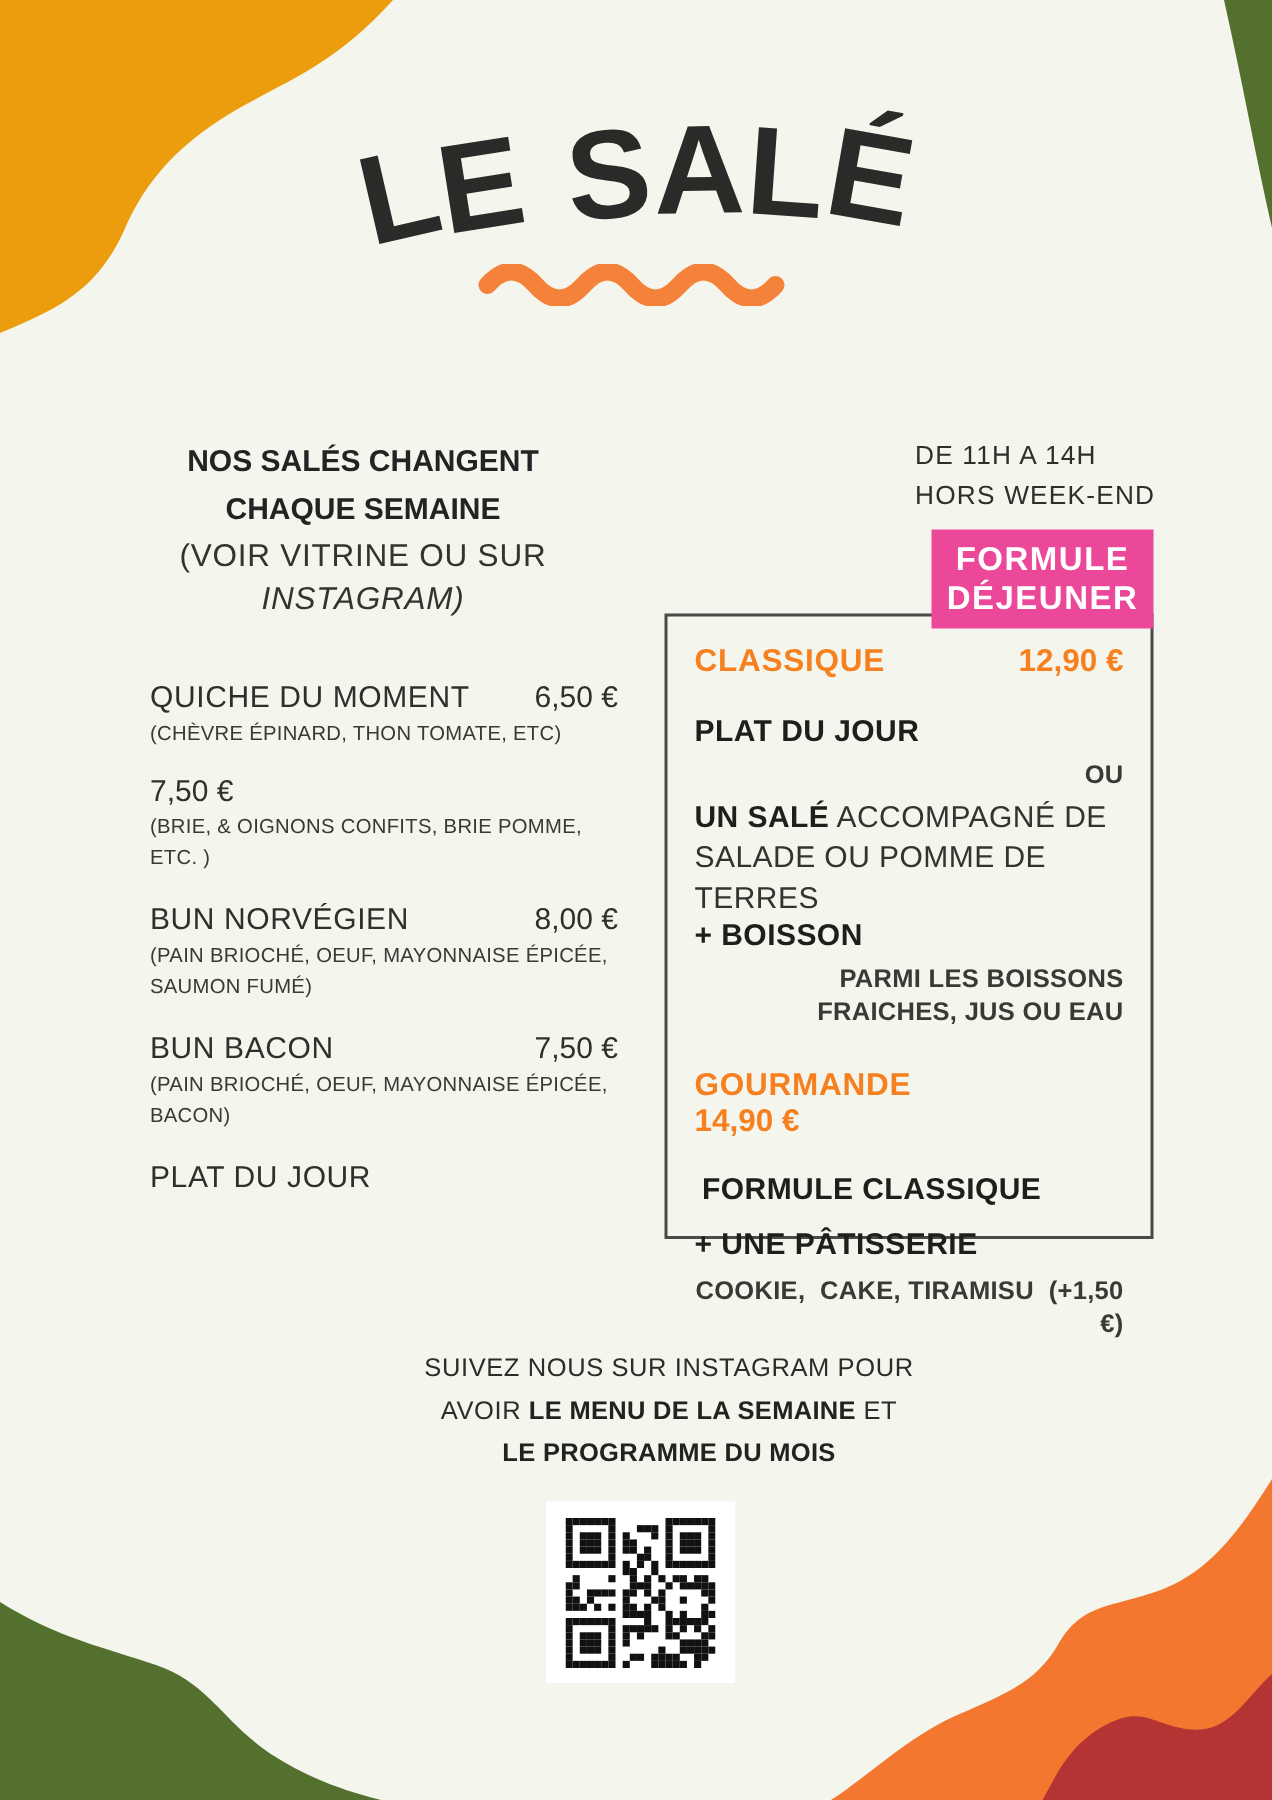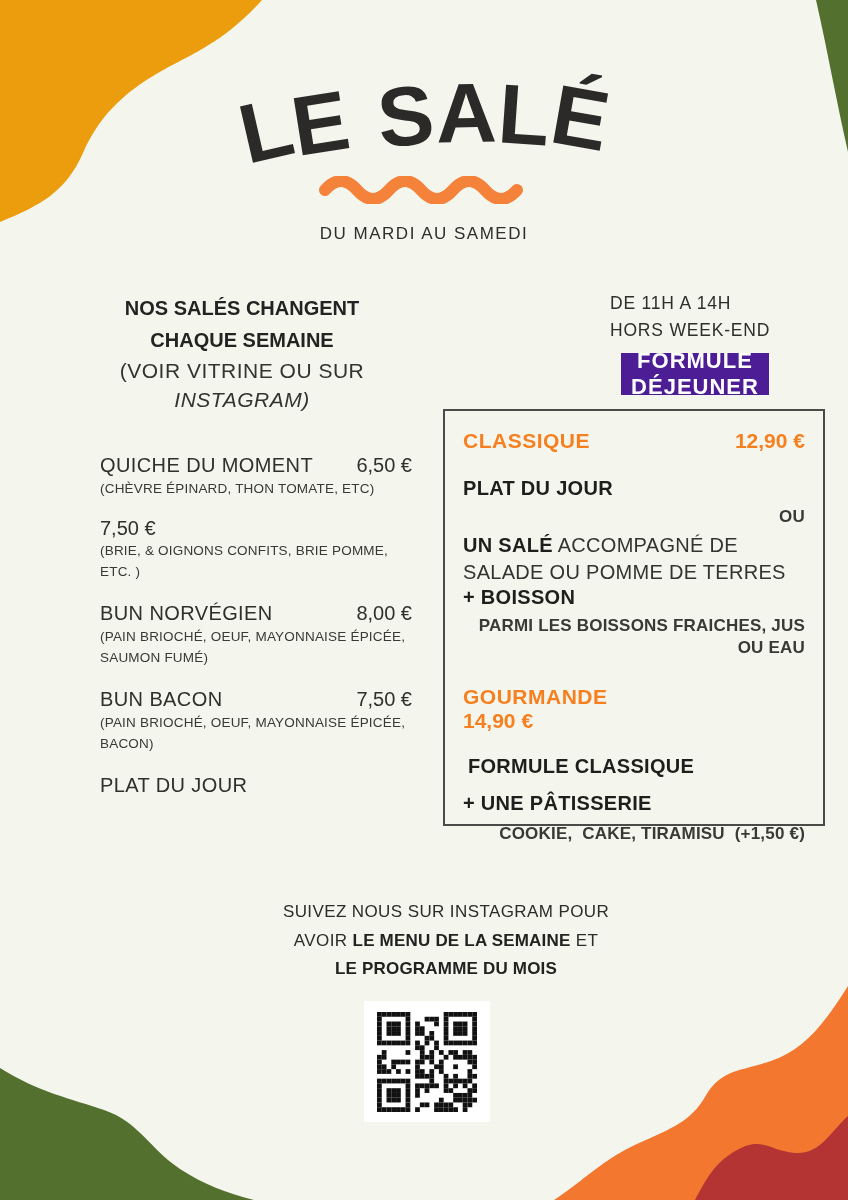--- a/index.html
+++ b/index.html
@@ -31,25 +31,25 @@
   .menu{position:absolute;left:100px;top:452px;width:312px;}
   .item{margin-bottom:18px;}
   .item-row{display:flex;justify-content:space-between;align-items:baseline;}
   .item-name{font-size:20px;font-weight:400;letter-spacing:.4px;color:#2F2F2C;line-height:26px;}
   .item-price{font-size:20px;font-weight:400;color:#2F2F2C;}
   .item-desc{font-size:13.5px;font-weight:400;letter-spacing:.2px;color:#39393五5;color:#393935;line-height:21px;}
 
   
   .hours{position:absolute;left:610px;top:290px;width:170px;text-align:left;
          font-size:17.5px;letter-spacing:.8px;line-height:27px;color:#2E2E2B;}
-  .badge{position:absolute;left:621px;top:353px;width:148px;height:42px;background:#4c1d95;
+  .badge{position:absolute;left:621px;top:353px;width:148px;height:66px;background:#ec4899;
          display:flex;flex-direction:column;justify-content:center;align-items:center;z-index:3;}
   .badge div{color:#FFFFFF;font-weight:700;font-size:22px;line-height:26px;letter-spacing:1px;}
 
-  .formule-box{position:absolute;left:443px;top:409px;width:382px;height:417px;
+  .formule-box{position:absolute;left:443px;top:409px;width:326px;height:417px;
          border:2px solid #4A4A48;box-sizing:border-box;padding:14px 18px 0 18px;z-index:2;}
   .f-row{display:flex;justify-content:space-between;align-items:baseline;}
   .f-label{font-size:21px;font-weight:700;letter-spacing:.5px;}
   .f-price{font-size:21px;font-weight:700;}
   .orange{color:#F6801F;}
   .f-bold{font-size:20px;font-weight:700;color:#1E1E1C;letter-spacing:.3px;}
   .f-reg{font-size:20px;font-weight:400;color:#333330;letter-spacing:.3px;}
   .f-small{font-size:17px;font-weight:700;color:#39393 5;color:#393935;letter-spacing:.2px;line-height:22px;text-align:right;}
   .mix{font-size:20px;line-height:27px;color:#2C2C2A;}
   .mt4{margin-top:4px;}.mt6{margin-top:6px;}.mt8{margin-top:8px;}
@@ -78,21 +78,20 @@
     <path d="M848,1116 C831,1131 820,1155 795,1153 C769,1151 763,1136 737,1150 C713,1163 705,1182 695,1200 L848,1200 Z" fill="#B43434"></path>
   </svg>
 
   <div class="header">
     <div class="title"><span class="ltr" style="transform: rotate(-13deg) translateY(10px);">L</span><span class="ltr" style="transform: rotate(-9deg) translateY(3px);">E</span><span class="sp"></span><span class="ltr" style="transform: rotate(-5deg) translateY(-4px);">S</span><span class="ltr" style="transform: rotate(-1deg) translateY(-7px);">A</span><span class="ltr" style="transform: rotate(4deg) translateY(-5px);">L</span><span class="ltr" style="transform: rotate(10deg) translateY(-2px);">É</span></div>
     <div class="wave-wrap">
       <svg width="216" height="28" viewBox="0 0 216 28">
         <path d="M9,14 q16,-18 32,0 t32,0 t32,0 t32,0 t32,0 t32,0" fill="none" stroke="#F5823B" stroke-width="12" stroke-linecap="round"></path>
       </svg>
     </div>
-    <div class="subtitle">DU MARDI AU SAMEDI</div>
   </div>
 
   <div class="intro">
     <div class="b">NOS SALÉS CHANGENT</div>
     <div class="b">CHAQUE SEMAINE</div>
     <div class="r">(VOIR VITRINE OU SUR</div>
     <div class="r i">INSTAGRAM)</div>
   </div>
 
   <div class="menu">

